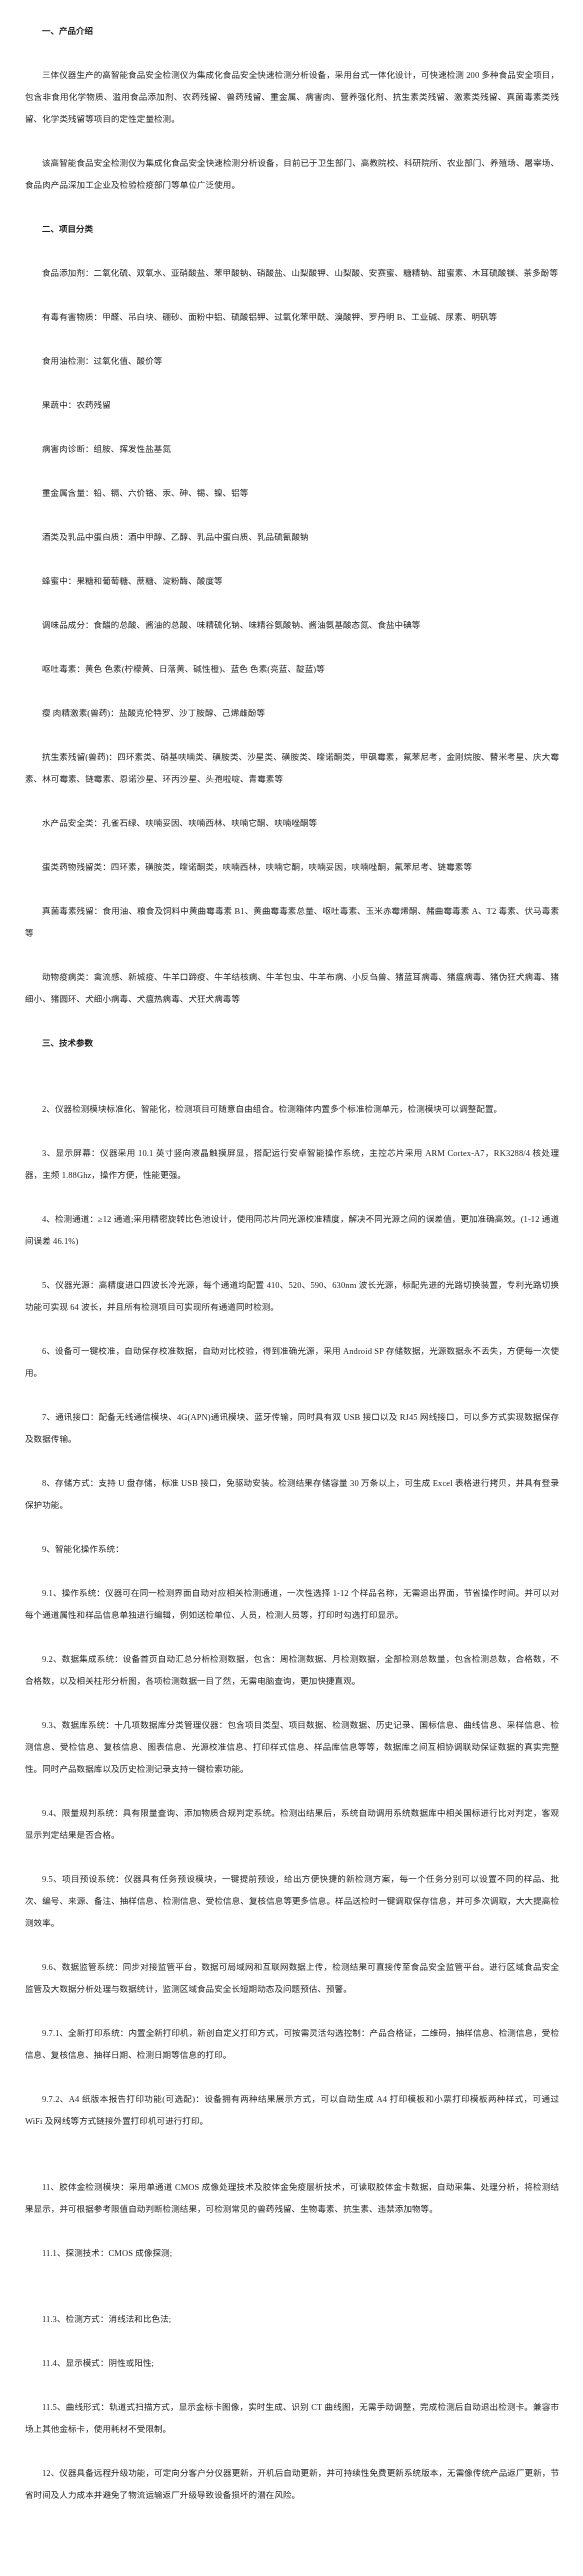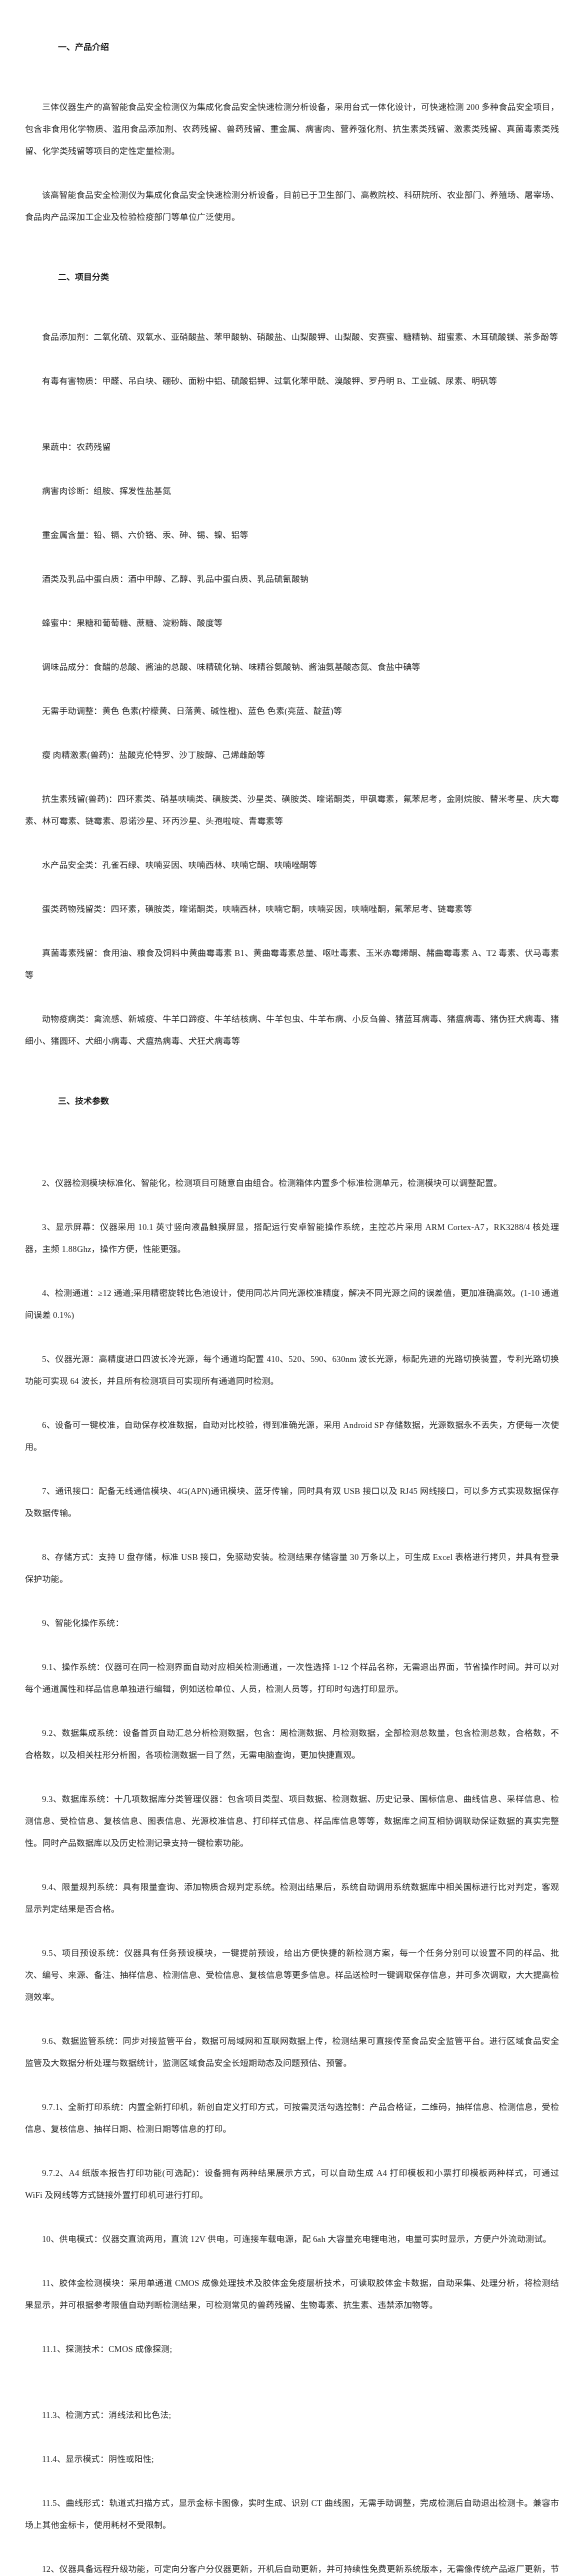--- a/index.html
+++ b/index.html
@@ -29,21 +29,21 @@
     letter-spacing: 0.1px;
     color: #1d1d1d;
   }
   .para.indent {
     text-indent: 2em;
   }
   .heading {
     font-size: 8.5px;
     line-height: 22px;
     text-indent: 2em;
-    margin: 16px;
+    margin: 0;
     color: #1d1d1d;
   }
   .gap-sm { height: 10.2px; }
   .spacer-blank { height: 22px; }
 </style>
 </head>
 <body>
 
 <div class="page">
 
@@ -58,34 +58,35 @@
   <p class="para indent">该高智能食品安全检测仪为集成化食品安全快速检测分析设备，目前已于卫生部门、高教院校、科研院所、农业部门、养殖场、屠宰场、食品肉产品深加工企业及检验检疫部门等单位广泛使用。</p>
   <div class="spacer-blank"></div>
 
   <h2 class="heading">二、项目分类</h2>
   <div class="spacer-blank"></div>
 
   <p class="para indent">食品添加剂：二氧化硫、双氧水、亚硝酸盐、苯甲酸钠、硝酸盐、山梨酸钾、山梨酸、安赛蜜、糖精钠、甜蜜素、木耳硫酸镁、茶多酚等</p>
   <div class="spacer-blank"></div>
   <p class="para indent">有毒有害物质：甲醛、吊白块、硼砂、面粉中铝、硫酸铝钾、过氧化苯甲酰、溴酸钾、罗丹明 B、工业碱、尿素、明矾等</p>
   <div class="spacer-blank"></div>
+  <p class="para indent">食用油检测：过氧化值、酸价等</p>
   <div class="spacer-blank"></div>
   <p class="para indent">果蔬中：农药残留</p>
   <div class="spacer-blank"></div>
   <p class="para indent">病害肉诊断：组胺、挥发性盐基氮</p>
   <div class="spacer-blank"></div>
   <p class="para indent">重金属含量：铅、镉、六价铬、汞、砷、锡、镍、铝等</p>
   <div class="spacer-blank"></div>
   <p class="para indent">酒类及乳品中蛋白质：酒中甲醇、乙醇、乳品中蛋白质、乳品硫氰酸钠</p>
   <div class="spacer-blank"></div>
   <p class="para indent">蜂蜜中：果糖和葡萄糖、蔗糖、淀粉酶、酸度等</p>
   <div class="spacer-blank"></div>
   <p class="para indent">调味品成分：食醋的总酸、酱油的总酸、味精硫化钠、味精谷氨酸钠、酱油氨基酸态氮、食盐中碘等</p>
   <div class="spacer-blank"></div>
-  <p class="para indent">无需手动调整：黄色 色素(柠檬黄、日落黄、碱性橙)、蓝色 色素(亮蓝、靛蓝)等</p>
+  <p class="para indent">呕吐毒素：黄色 色素(柠檬黄、日落黄、碱性橙)、蓝色 色素(亮蓝、靛蓝)等</p>
   <div class="spacer-blank"></div>
   <p class="para indent">瘦 肉精激素(兽药)：盐酸克伦特罗、沙丁胺醇、己烯雌酚等</p>
   <div class="spacer-blank"></div>
   <p class="para indent">抗生素残留(兽药)：四环素类、硝基呋喃类、磺胺类、沙星类、磺胺类、喹诺酮类，甲砜霉素，氟苯尼考，金刚烷胺、替米考星、庆大霉素、林可霉素、链霉素、恩诺沙星、环丙沙星、头孢啦啶、青霉素等</p>
   <div class="spacer-blank"></div>
   <p class="para indent">水产品安全类：孔雀石绿、呋喃妥因、呋喃西林、呋喃它酮、呋喃唑酮等</p>
   <div class="spacer-blank"></div>
   <p class="para indent">蛋类药物残留类：四环素，磺胺类，喹诺酮类，呋喃西林，呋喃它酮，呋喃妥因，呋喃唑酮，氟苯尼考、链霉素等</p>
   <div class="spacer-blank"></div>
   <p class="para indent">真菌毒素残留：食用油、粮食及饲料中黄曲霉毒素 B1、黄曲霉毒素总量、呕吐毒素、玉米赤霉烯酮、赭曲霉毒素 A、T2 毒素、伏马毒素等</p>
@@ -94,21 +95,21 @@
   <div class="spacer-blank"></div>
 
   <h2 class="heading">三、技术参数</h2>
   <div class="spacer-blank"></div>
 
   <div class="spacer-blank"></div>
   <p class="para indent">2、仪器检测模块标准化、智能化，检测项目可随意自由组合。检测箱体内置多个标准检测单元，检测模块可以调整配置。</p>
   <div class="spacer-blank"></div>
   <p class="para indent">3、显示屏幕：仪器采用 10.1 英寸竖向液晶触摸屏显，搭配运行安卓智能操作系统，主控芯片采用 ARM Cortex-A7，RK3288/4 核处理器，主频 1.88Ghz，操作方便，性能更强。</p>
   <div class="spacer-blank"></div>
-  <p class="para indent">4、检测通道：≥12 通道;采用精密旋转比色池设计，使用同芯片同光源校准精度，解决不同光源之间的误差值，更加准确高效。(1-10 通道间误差 0.1%)</p>
+  <p class="para indent">4、检测通道：≥12 通道;采用精密旋转比色池设计，使用同芯片同光源校准精度，解决不同光源之间的误差值，更加准确高效。(1-12 通道间误差 46.1%)</p>
   <div class="spacer-blank"></div>
   <p class="para indent">5、仪器光源：高精度进口四波长冷光源，每个通道均配置 410、520、590、630nm 波长光源，标配先进的光路切换装置，专利光路切换功能可实现 64 波长，并且所有检测项目可实现所有通道同时检测。</p>
   <div class="spacer-blank"></div>
   <p class="para indent">6、设备可一键校准，自动保存校准数据，自动对比校验，得到准确光源，采用 Android SP 存储数据，光源数据永不丢失，方便每一次使用。</p>
   <div class="spacer-blank"></div>
   <p class="para indent">7、通讯接口：配备无线通信模块、4G(APN)通讯模块、蓝牙传输，同时具有双 USB 接口以及 RJ45 网线接口，可以多方式实现数据保存及数据传输。</p>
   <div class="spacer-blank"></div>
   <p class="para indent">8、存储方式：支持 U 盘存储，标准 USB 接口，免驱动安装。检测结果存储容量 30 万条以上，可生成 Excel 表格进行拷贝，并具有登录保护功能。</p>
   <div class="spacer-blank"></div>
   <p class="para indent">9、智能化操作系统：</p>
@@ -122,21 +123,20 @@
   <p class="para indent">9.4、限量规判系统：具有限量查询、添加物质合规判定系统。检测出结果后，系统自动调用系统数据库中相关国标进行比对判定，客观显示判定结果是否合格。</p>
   <div class="spacer-blank"></div>
   <p class="para indent">9.5、项目预设系统：仪器具有任务预设模块，一键提前预设，给出方便快捷的新检测方案，每一个任务分别可以设置不同的样品、批次、编号、来源、备注、抽样信息、检测信息、受检信息、复核信息等更多信息。样品送检时一键调取保存信息，并可多次调取，大大提高检测效率。</p>
   <div class="spacer-blank"></div>
   <p class="para indent">9.6、数据监管系统：同步对接监管平台，数据可局域网和互联网数据上传，检测结果可直接传至食品安全监管平台。进行区域食品安全监管及大数据分析处理与数据统计，监测区域食品安全长短期动态及问题预估、预警。</p>
   <div class="spacer-blank"></div>
   <p class="para indent">9.7.1、全新打印系统：内置全新打印机，新创自定义打印方式，可按需灵活勾选控制：产品合格证，二维码，抽样信息、检测信息，受检信息、复核信息、抽样日期、检测日期等信息的打印。</p>
   <div class="spacer-blank"></div>
   <p class="para indent">9.7.2、A4 纸版本报告打印功能(可选配)：设备拥有两种结果展示方式，可以自动生成 A4 打印模板和小票打印模板两种样式，可通过 WiFi 及网线等方式链接外置打印机可进行打印。</p>
   <div class="spacer-blank"></div>
-  <p class="para indent">10、供电模式：仪器交直流两用，直流 12V 供电，可连接车载电源，配 6ah 大容量充电锂电池，电量可实时显示，方便户外流动测试。</p>
   <div class="spacer-blank"></div>
   <p class="para indent">11、胶体金检测模块：采用单通道 CMOS 成像处理技术及胶体金免疫层析技术，可读取胶体金卡数据，自动采集、处理分析，将检测结果显示，并可根据参考限值自动判断检测结果，可检测常见的兽药残留、生物毒素、抗生素、违禁添加物等。</p>
   <div class="spacer-blank"></div>
   <p class="para indent">11.1、探测技术：CMOS 成像探测;</p>
   <div class="spacer-blank"></div>
   <div class="spacer-blank"></div>
   <p class="para indent">11.3、检测方式：消线法和比色法;</p>
   <div class="spacer-blank"></div>
   <p class="para indent">11.4、显示模式：阴性或阳性;</p>
   <div class="spacer-blank"></div>

